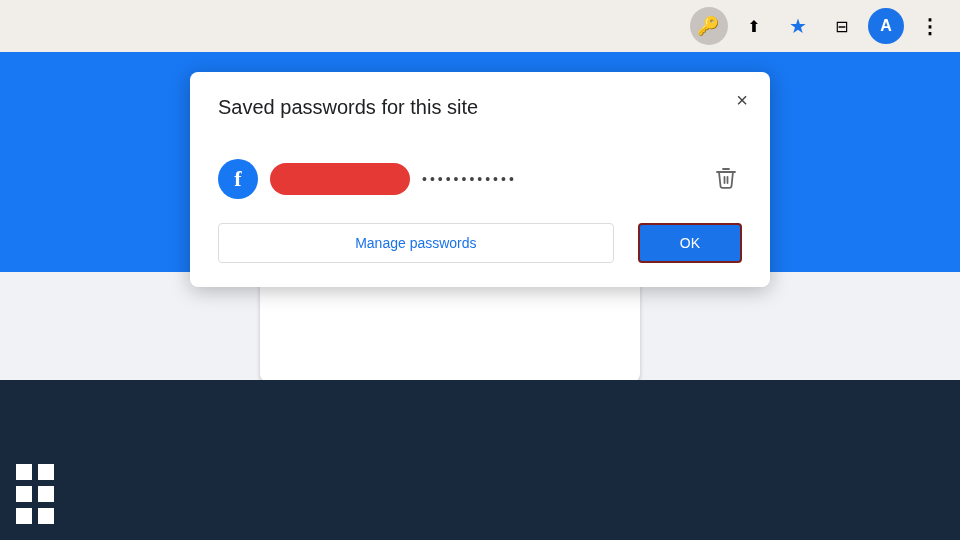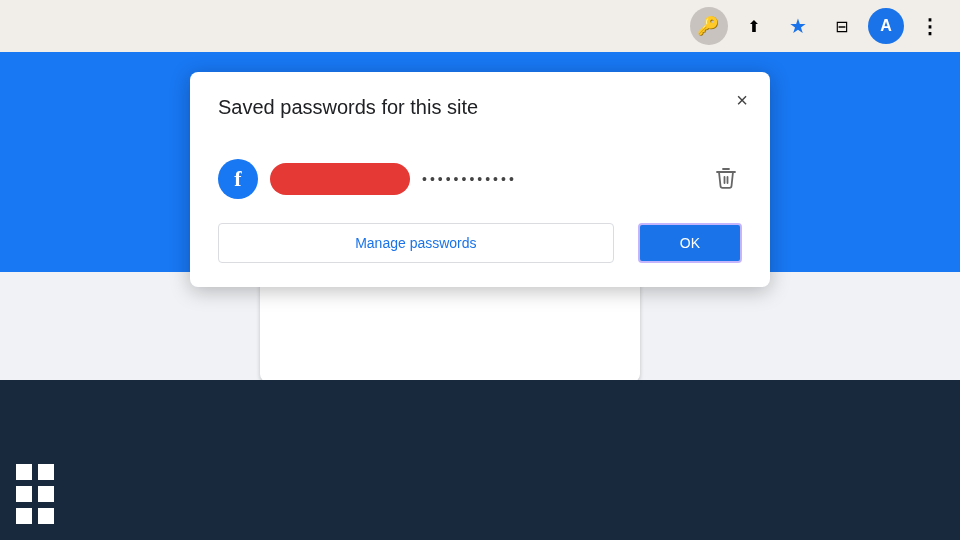--- a/index.html
+++ b/index.html
@@ -257,21 +257,21 @@
       font-weight: 500;
       padding: 10px 24px;
       border-radius: 4px;
       cursor: pointer;
       flex: 1;
     }
 
     .ok-btn {
       background: #1a73e8;
       color: white;
-      border: 2px solid #c4b5fd;
+      border: 2px solid #7f1d1d;
       font-size: 14px;
       font-weight: 500;
       padding: 10px 40px;
       border-radius: 4px;
       cursor: pointer;
       min-width: 100px;
     }
   </style>
 </head>
 <body>

